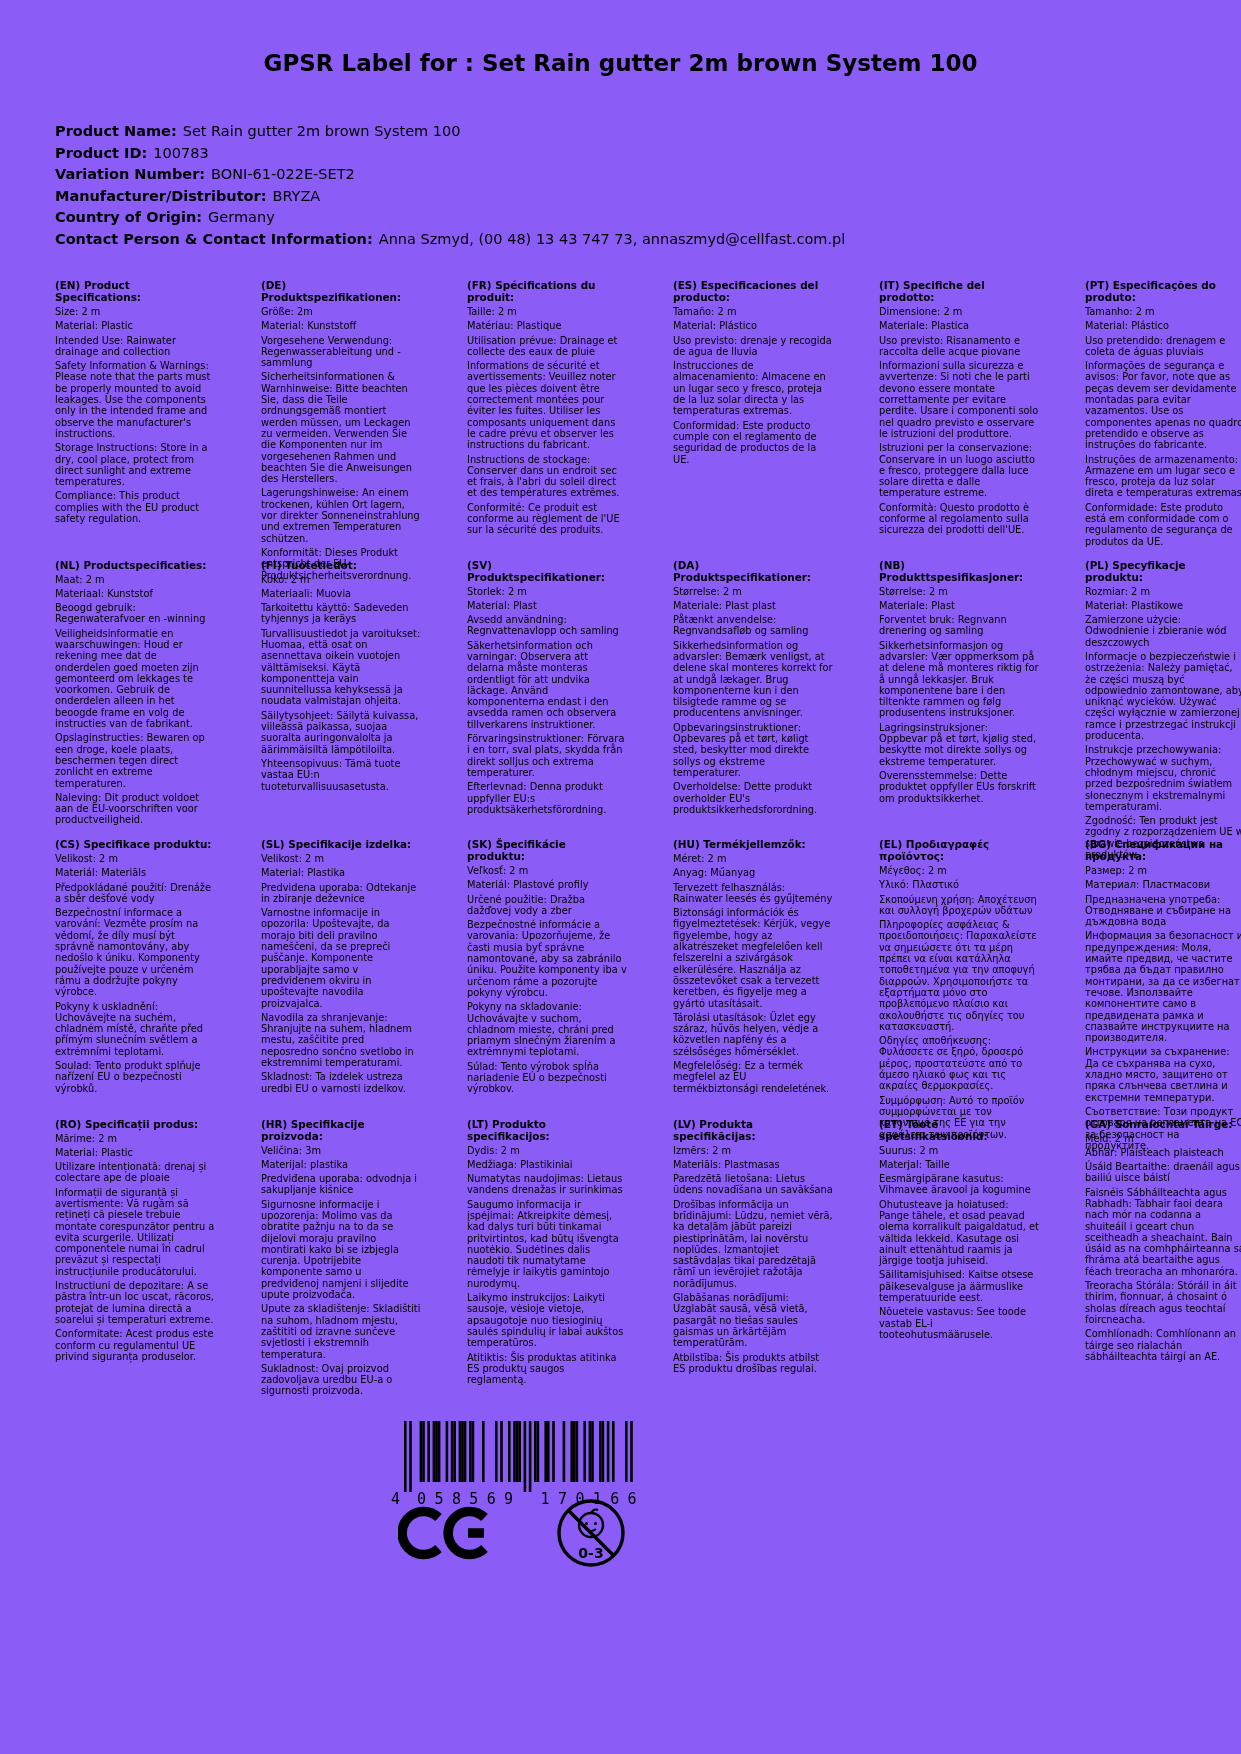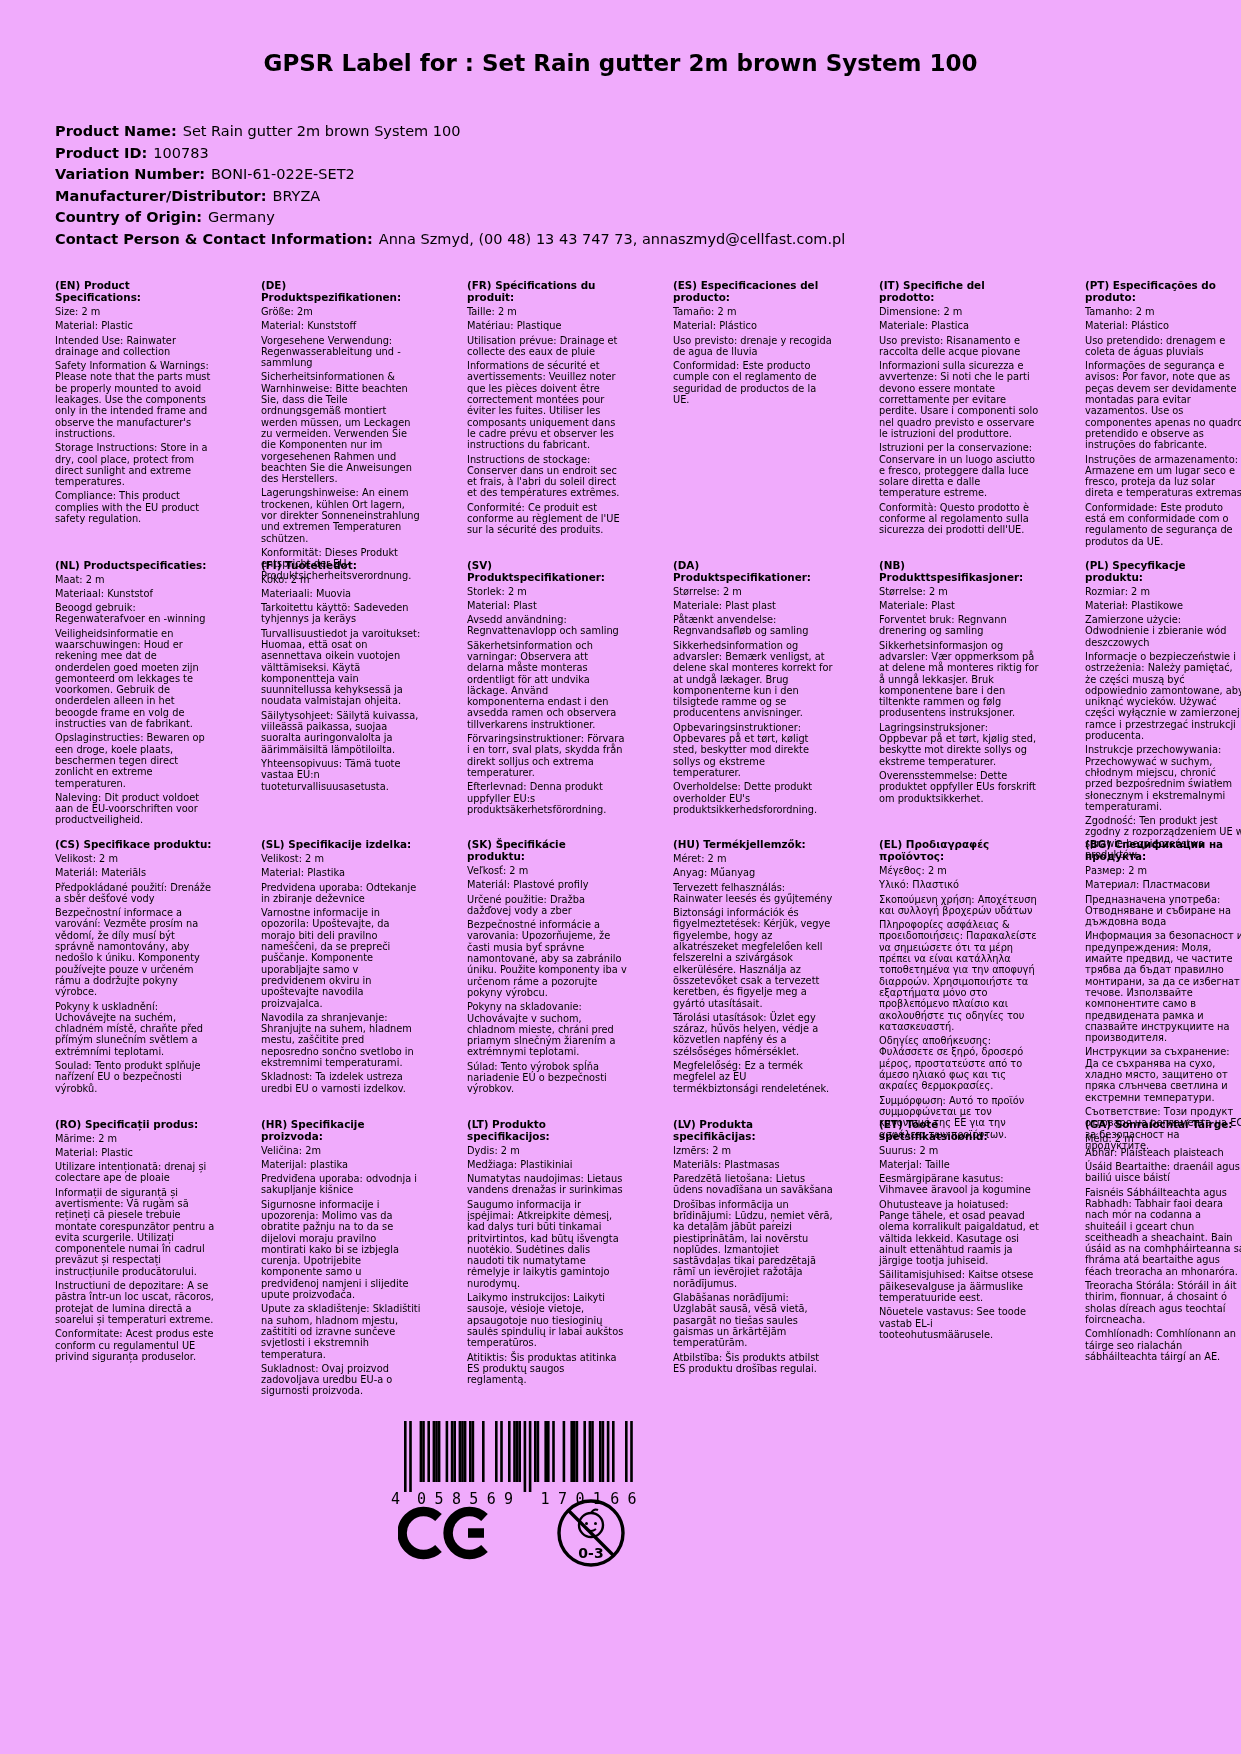--- a/index.html
+++ b/index.html
@@ -1,18 +1,18 @@
 <!DOCTYPE html>
 <html><head>
 <meta charset="utf-8">
 <title>GPSR Label</title>
 <style>
   *{margin:0;padding:0;box-sizing:border-box}
   html,body{background:#fff}
-  .page{position:relative;width:1241px;height:1754px;background:#f0abfc;color:#000;
+  .page{position:relative;width:1241px;height:1754px;background:#8b5cf6;color:#000;
         font-family:"DejaVu Sans","Liberation Sans",sans-serif;overflow:hidden}
   .doc-title{position:absolute;top:50px;left:0;width:100%;text-align:center;
              font-size:23px;font-weight:bold}
   .product-info{position:absolute;top:121px;left:55px;width:1130px;
                 font-size:14.5px;line-height:21.5px}
   .info-row{white-space:nowrap}
   .info-label{font-weight:bold}
   .info-value{margin-left:6px}
   .blocks-grid{position:absolute;top:279px;left:55px;display:grid;
                grid-template-columns:repeat(6,160px);column-gap:46px;
@@ -67,20 +67,21 @@
         <p class="block-para">Utilisation prévue: Drainage et collecte des eaux de pluie</p>
         <p class="block-para">Informations de sécurité et avertissements: Veuillez noter que les pièces doivent être correctement montées pour éviter les fuites. Utiliser les composants uniquement dans le cadre prévu et observer les instructions du fabricant.</p>
         <p class="block-para">Instructions de stockage: Conserver dans un endroit sec et frais, à l'abri du soleil direct et des températures extrêmes.</p>
         <p class="block-para">Conformité: Ce produit est conforme au règlement de l'UE sur la sécurité des produits.</p>
       </article>
       <article class="block">
         <h3 class="block-heading">(ES) Especificaciones del producto:</h3>
         <p class="block-para">Tamaño: 2 m</p>
         <p class="block-para">Material: Plástico</p>
         <p class="block-para">Uso previsto: drenaje y recogida de agua de lluvia</p>
+        <p class="block-para">Instrucciones de almacenamiento: Almacene en un lugar seco y fresco, proteja de la luz solar directa y las temperaturas extremas.</p>
         <p class="block-para">Conformidad: Este producto cumple con el reglamento de seguridad de productos de la UE.</p>
       </article>
       <article class="block">
         <h3 class="block-heading">(IT) Specifiche del prodotto:</h3>
         <p class="block-para">Dimensione: 2 m</p>
         <p class="block-para">Materiale: Plastica</p>
         <p class="block-para">Uso previsto: Risanamento e raccolta delle acque piovane</p>
         <p class="block-para">Informazioni sulla sicurezza e avvertenze: Si noti che le parti devono essere montate correttamente per evitare perdite. Usare i componenti solo nel quadro previsto e osservare le istruzioni del produttore.</p>
         <p class="block-para">Istruzioni per la conservazione: Conservare in un luogo asciutto e fresco, proteggere dalla luce solare diretta e dalle temperature estreme.</p>
         <p class="block-para">Conformità: Questo prodotto è conforme al regolamento sulla sicurezza dei prodotti dell'UE.</p>
@@ -206,21 +207,21 @@
         <h3 class="block-heading">(RO) Specificații produs:</h3>
         <p class="block-para">Mărime: 2 m</p>
         <p class="block-para">Material: Plastic</p>
         <p class="block-para">Utilizare intenționată: drenaj și colectare ape de ploaie</p>
         <p class="block-para">Informații de siguranță și avertismente: Vă rugăm să rețineți că piesele trebuie montate corespunzător pentru a evita scurgerile. Utilizați componentele numai în cadrul prevăzut și respectați instrucțiunile producătorului.</p>
         <p class="block-para">Instructiuni de depozitare: A se păstra într-un loc uscat, răcoros, protejat de lumina directă a soarelui și temperaturi extreme.</p>
         <p class="block-para">Conformitate: Acest produs este conform cu regulamentul UE privind siguranța produselor.</p>
       </article>
       <article class="block">
         <h3 class="block-heading">(HR) Specifikacije proizvoda:</h3>
-        <p class="block-para">Veličina: 2m</p>
+        <p class="block-para">Veličina: 3m</p>
         <p class="block-para">Materijal: plastika</p>
         <p class="block-para">Predviđena uporaba: odvodnja i sakupljanje kišnice</p>
         <p class="block-para">Sigurnosne informacije i upozorenja: Molimo vas da obratite pažnju na to da se dijelovi moraju pravilno montirati kako bi se izbjegla curenja. Upotrijebite komponente samo u predviđenoj namjeni i slijedite upute proizvođača.</p>
         <p class="block-para">Upute za skladištenje: Skladištiti na suhom, hladnom mjestu, zaštititi od izravne sunčeve svjetlosti i ekstremnih temperatura.</p>
         <p class="block-para">Sukladnost: Ovaj proizvod zadovoljava uredbu EU-a o sigurnosti proizvoda.</p>
       </article>
       <article class="block">
         <h3 class="block-heading">(LT) Produkto specifikacijos:</h3>
         <p class="block-para">Dydis: 2 m</p>
         <p class="block-para">Medžiaga: Plastikiniai</p>

